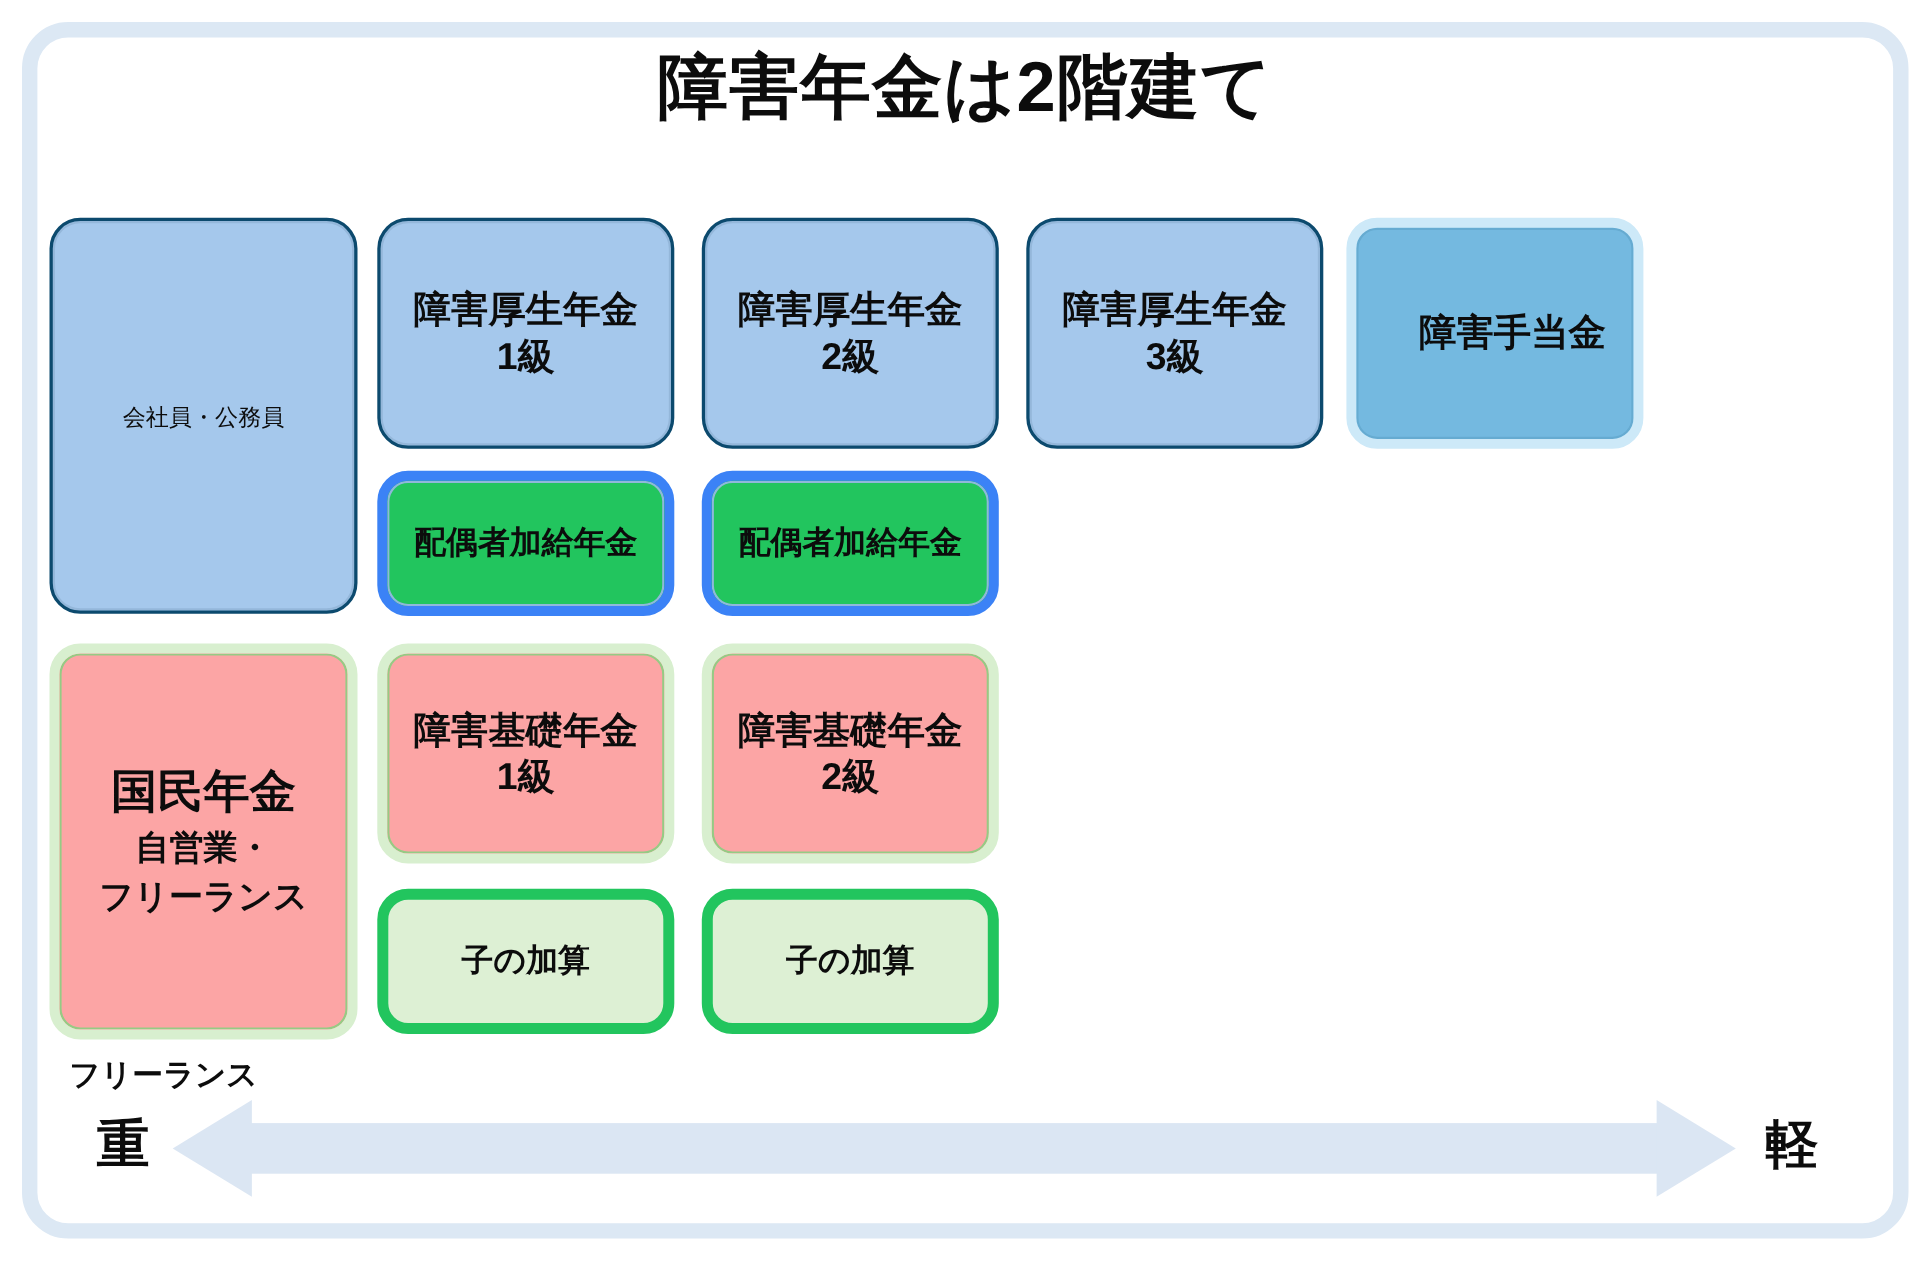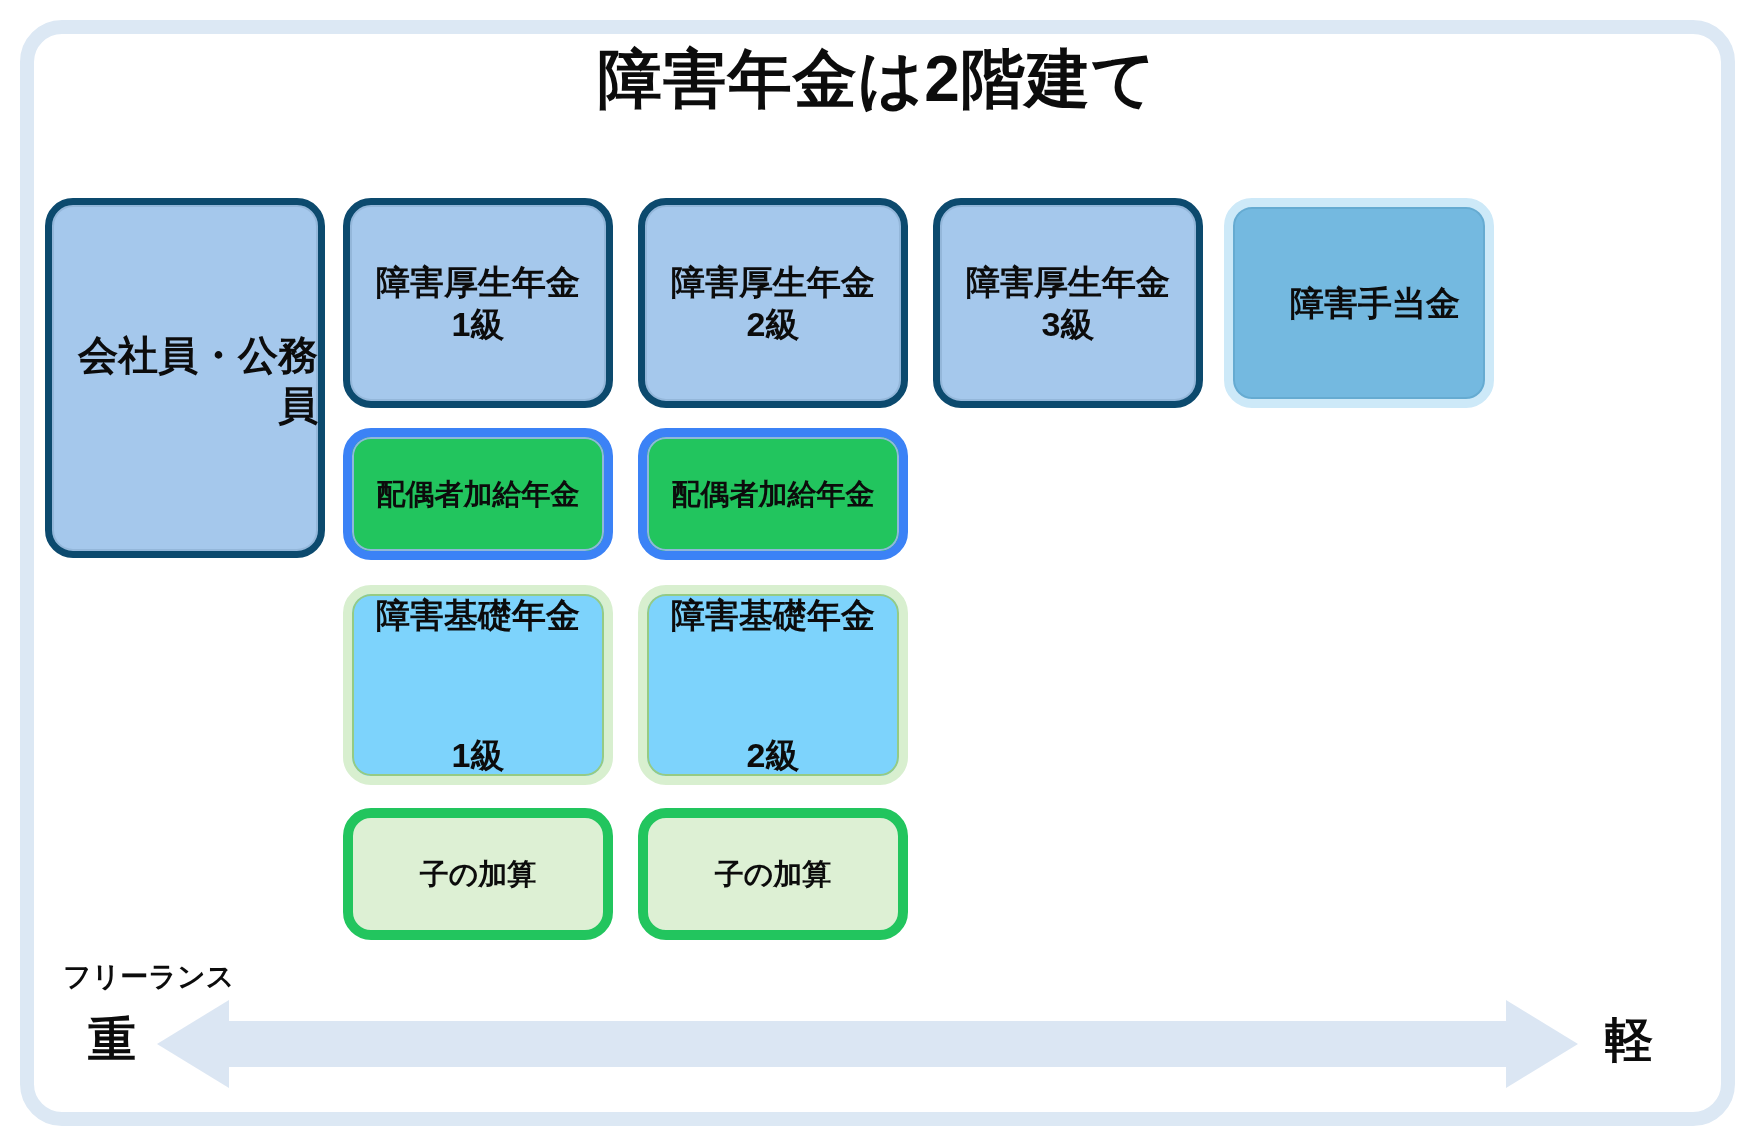--- a/index.html
+++ b/index.html
@@ -24,30 +24,30 @@
 
   
   .bx{
     position:absolute;box-sizing:border-box;border-radius:28px;
     display:flex;flex-direction:column;align-items:center;justify-content:center;
     text-align:center;font-weight:bold;line-height:1.25;
   }
   .bx .l1{font-size:34px;font-weight:bold;}
   .bx .l2{font-size:34px;font-weight:bold;}
 
-  .box-blue{background:#a5c8ec;border:7px solid #0c4a6e;box-shadow:inset 0 0 0 2px #94b7da;}
+  .box-blue{background:#a5c8ec;border:3px solid #0c4a6e;box-shadow:inset 0 0 0 2px #94b7da;}
   .box-skyblue{background:#74b9e0;border:9px solid #cde9f8;box-shadow:inset 0 0 0 2px #66abd1;padding-left:32px;}
   .box-paleblue{background:#22c55e;border:9px solid #3b82f6;box-shadow:inset 0 0 0 2px #8fb8da;}
-  .box-green{background:#7dd3fc;border:9px solid #d8efcf;box-shadow:inset 0 0 0 2px #95cb84;justify-content:space-between;}
+  .box-green{background:#fca5a5;border:9px solid #d8efcf;box-shadow:inset 0 0 0 2px #95cb84;}
   .box-palegreen{background:#ddf0d4;border:10px solid #22c55e;}
 
   
   .cat-upper{left:45px;top:198px;width:280px;height:360px;}
   .cat-upper .name{font-size:42px;font-weight:bold;}
-  .cat-upper .aud{font-size:40px;font-weight:bold;margin-top:4px;text-align:right;}
+  .cat-upper .aud{font-size:21px;font-weight:normal;margin-top:4px;text-align:right;}
   .cat-lower{left:45px;top:585px;width:280px;height:360px;}
   .cat-lower .name{font-size:42px;font-weight:bold;}
   .cat-lower .aud{font-size:31px;font-weight:bold;margin-top:4px;line-height:1.3;}
 
   
   .b-k1{left:343px;top:198px;width:270px;height:210px;}
   .b-k2{left:638px;top:198px;width:270px;height:210px;}
   .b-k3{left:933px;top:198px;width:270px;height:210px;}
   .b-teate{left:1224px;top:198px;width:270px;height:210px;}
   .b-teate .l1{font-size:34px;}
@@ -115,20 +115,25 @@
     <div class="l1">障害手当金</div>
   </div>
 
   <div class="bx box-paleblue b-h1">
     <div class="l1">配偶者加給年金</div>
   </div>
   <div class="bx box-paleblue b-h2">
     <div class="l1">配偶者加給年金</div>
   </div>
 
+  <div class="bx box-green cat-lower">
+    <div class="name">国民年金</div>
+    <div class="aud">自営業・</div>
+    <div class="aud">フリーランス</div>
+  </div>
 
   <div class="bx box-green b-g1">
     <div class="l1">障害基礎年金</div>
     <div class="l2">1級</div>
   </div>
   <div class="bx box-green b-g2">
     <div class="l1">障害基礎年金</div>
     <div class="l2">2級</div>
   </div>
 

